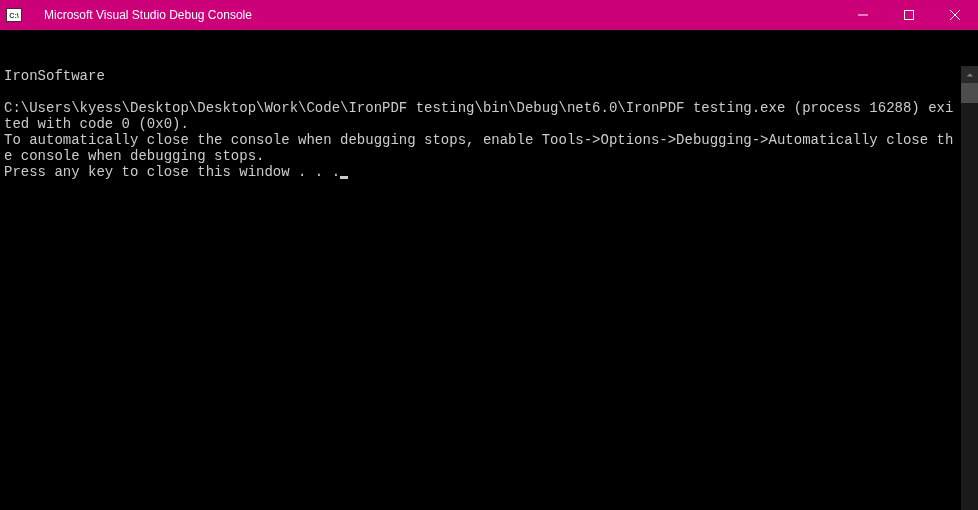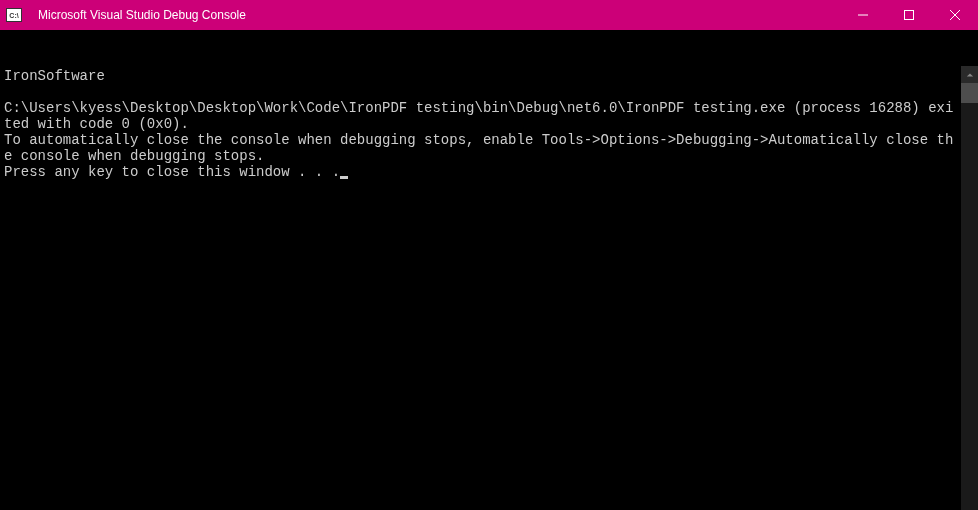--- a/index.html
+++ b/index.html
@@ -18,21 +18,21 @@
       align-items: center;
       justify-content: space-between;
       color: #fff;
       font-family: "Segoe UI", sans-serif;
       font-size: 12px;
     }
     .titlebar-left {
       display: flex;
       align-items: center;
       padding-left: 6px;
-      gap: 16px;
+      gap: 22px;
     }
     .app-icon {
       width: 16px;
       height: 14px;
       background: #fff;
       position: relative;
       border: 1px solid #333;
       display: flex;
       align-items: center;
       justify-content: center;

